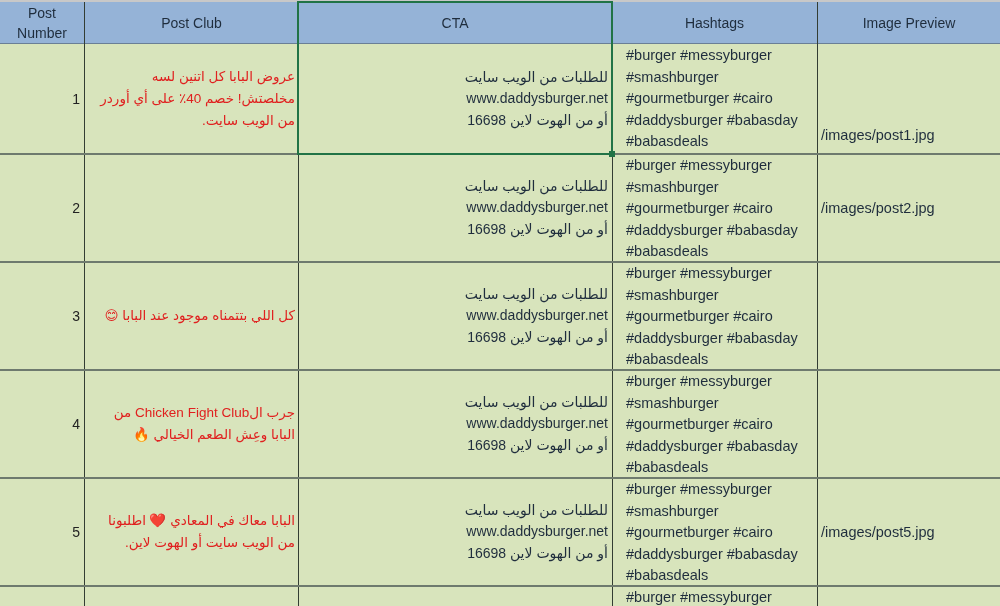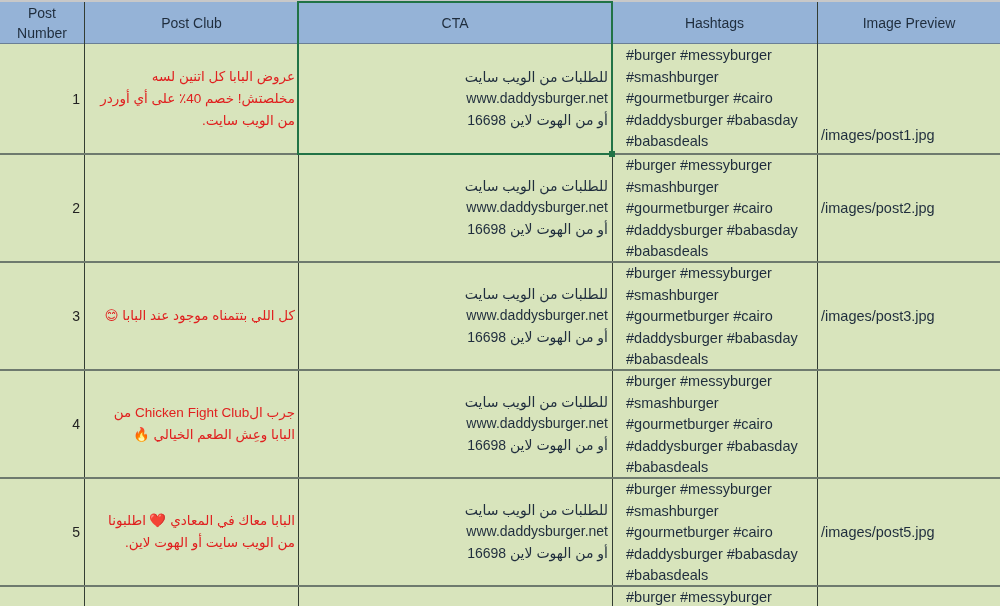--- a/index.html
+++ b/index.html
@@ -84,21 +84,20 @@
       <span>www.daddysburger.net</span>
       <span>أو من الهوت لاين 16698</span>
     </div>
     <div class="cell tags" style="left:612px;width:205px;">
       <span>#burger #messyburger</span>
       <span>#smashburger</span>
       <span>#gourmetburger #cairo</span>
       <span>#daddysburger #babasday</span>
       <span>#babasdeals</span>
     </div>
-    <div class="cell img" style="left:818px;width:182px;">/images/post3.jpg</div>
   </div>
 
   <div class="row" style="top:371px;height:106px;">
     <div class="cell num" style="left:0;width:84px;">4</div>
     <div class="cell copy" style="left:85px;width:213px;">جرب الChicken Fight Club من البابا وعِش الطعم الخيالي 🔥</div>
     <div class="cell cta" style="left:298px;width:314px;">
       <span>للطلبات من الويب سايت</span>
       <span>www.daddysburger.net</span>
       <span>أو من الهوت لاين 16698</span>
     </div>

